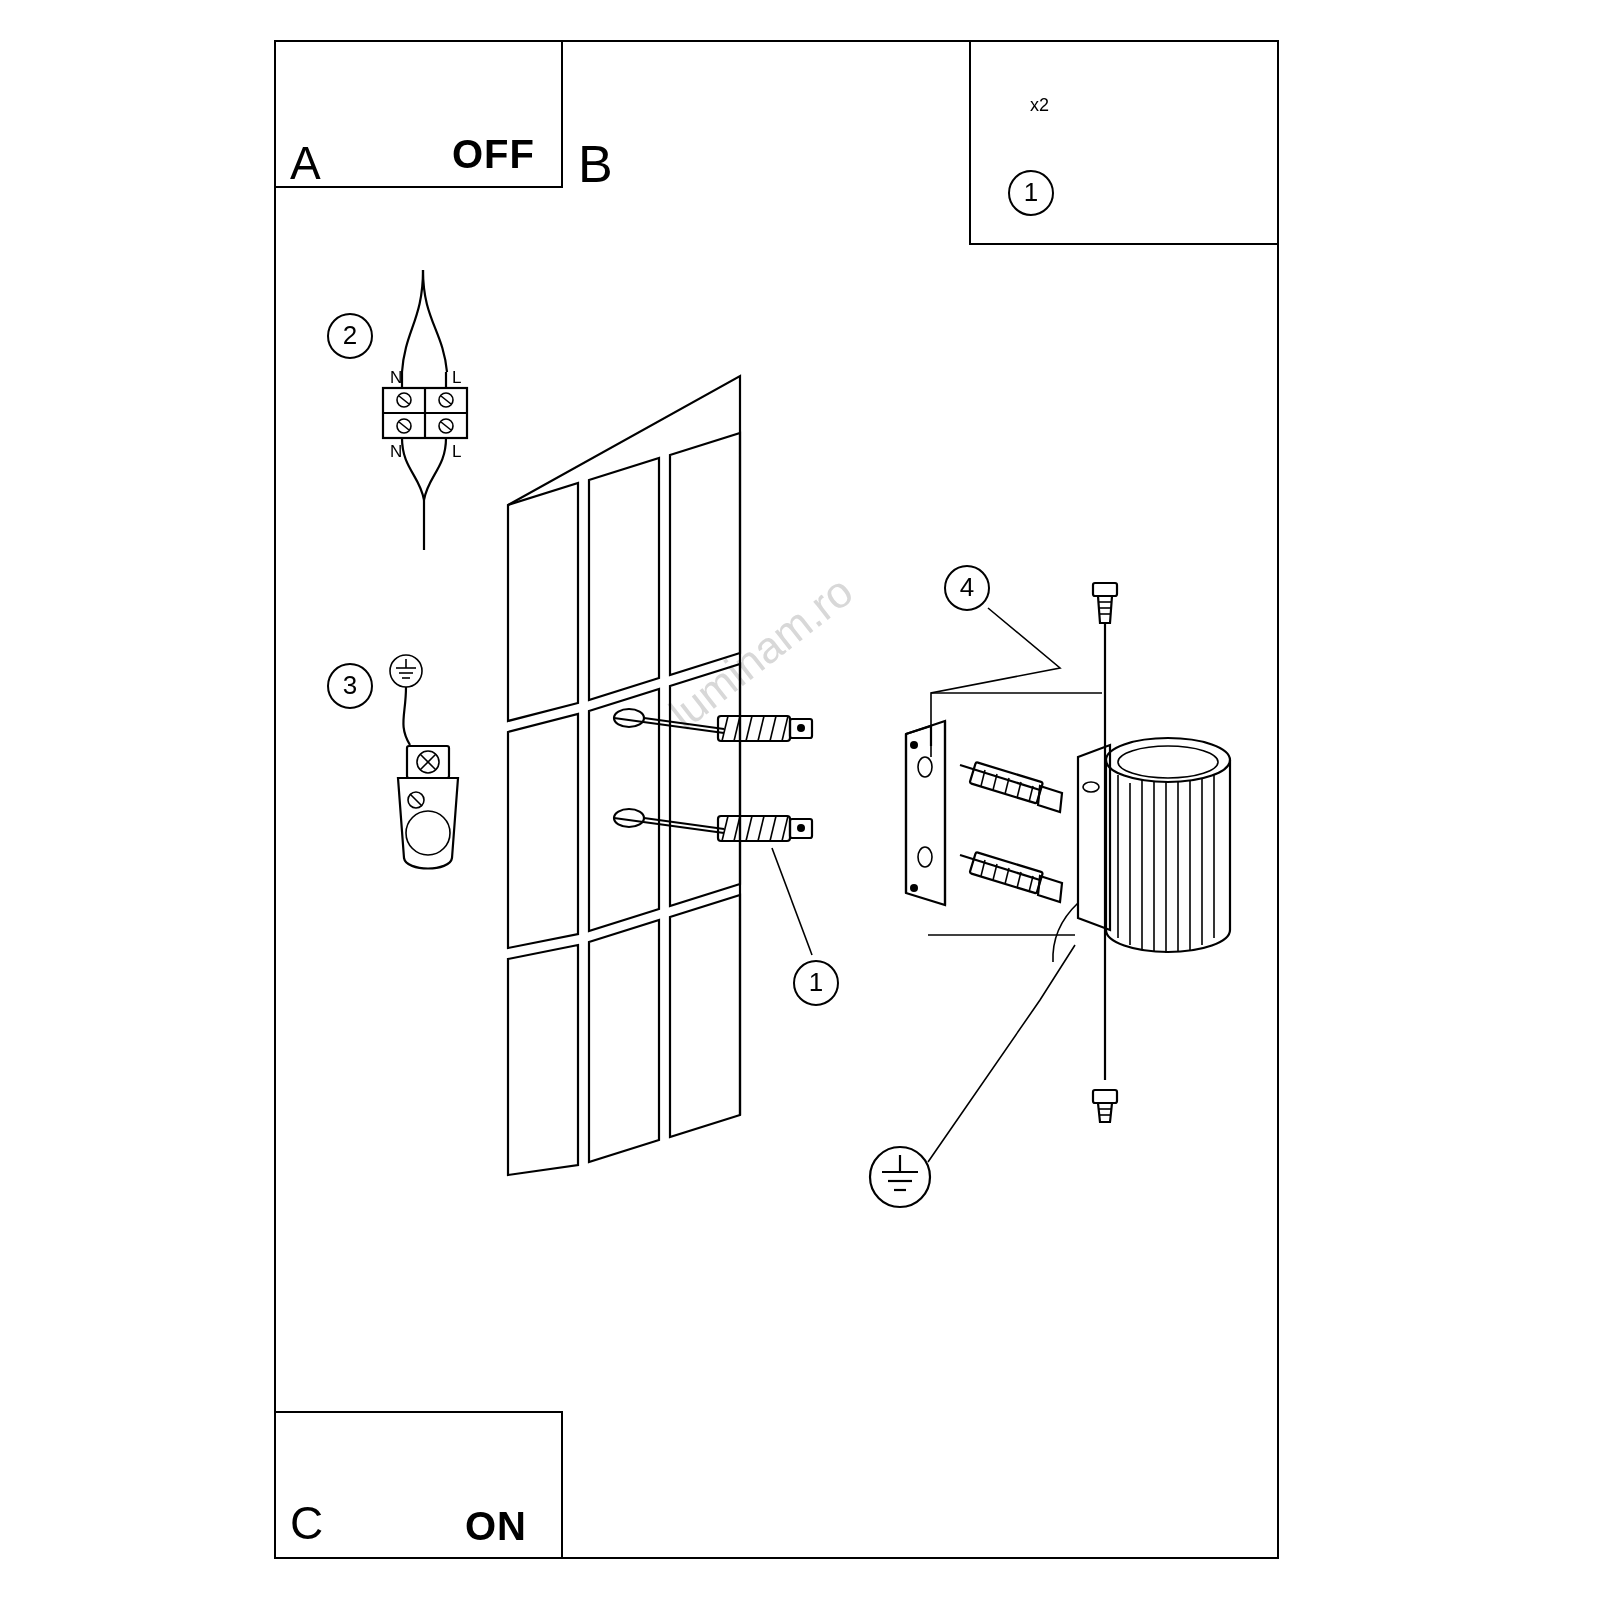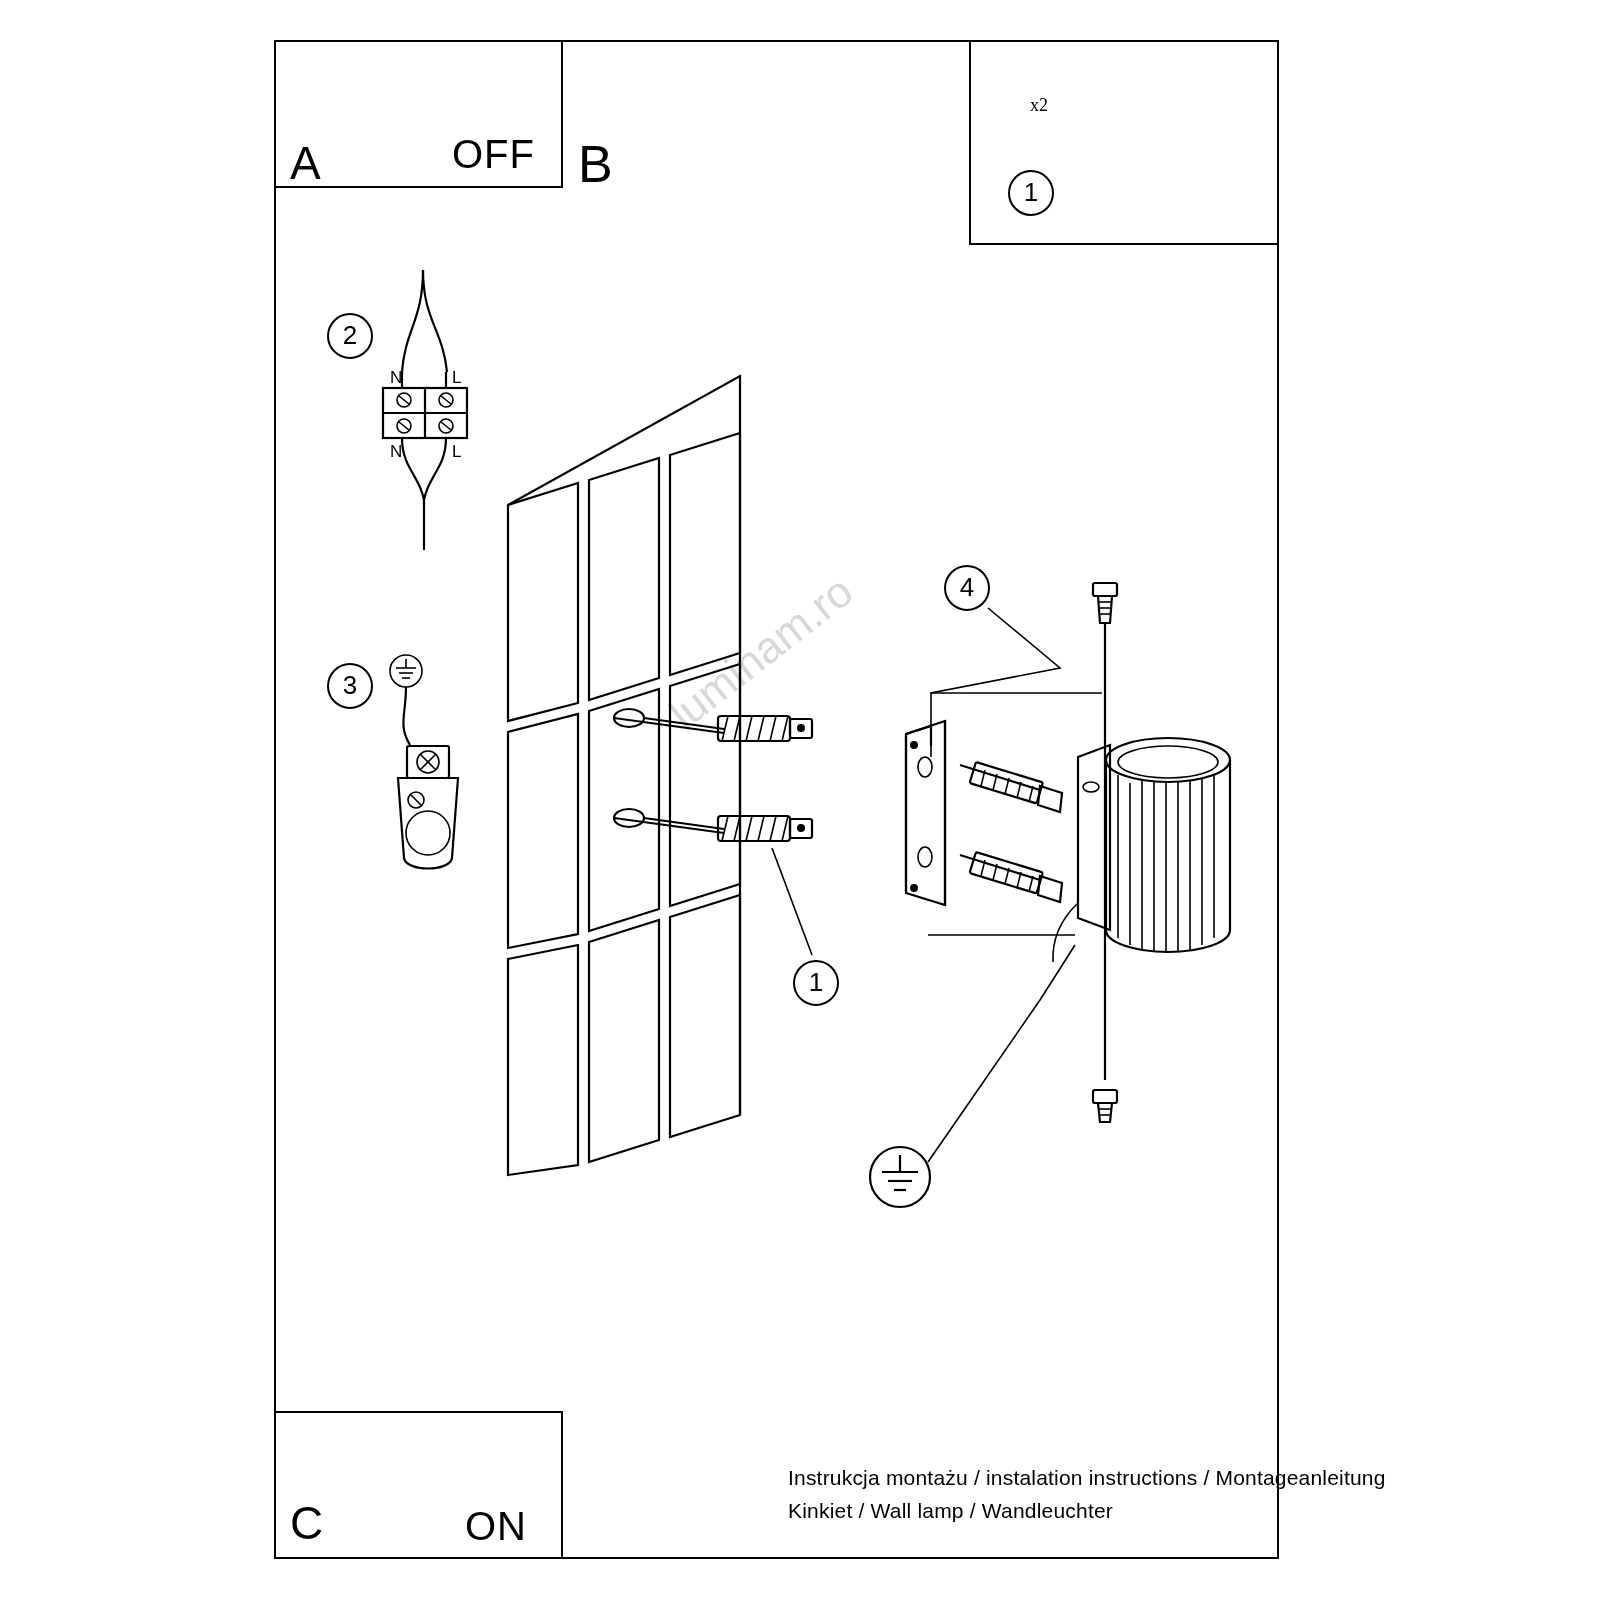--- a/index.html
+++ b/index.html
@@ -44,21 +44,21 @@
     font-family: "Liberation Sans", sans-serif;
     line-height: 1;
   }
   #letter-a { left: 290px; top: 140px; }
   #letter-b { left: 578px; top: 138px; font-size: 52px; }
   #letter-c { left: 290px; top: 1500px; }
 
   .word {
     position: absolute;
     font-size: 40px;
-    font-weight: normal;
+    font-weight: bold;
     letter-spacing: 1px;
   }
   #word-off { left: 452px; top: 132px; }
   #word-on  { left: 465px; top: 1504px; }
 
   .callout {
     position: absolute;
     width: 46px;
     height: 46px;
     border: 2.5px solid #000;
@@ -73,21 +73,20 @@
   #cal-2 { left: 327px; top: 313px; }
   #cal-3 { left: 327px; top: 663px; }
   #cal-4 { left: 944px; top: 565px; }
   #cal-1-mid { left: 793px; top: 960px; }
 
   .x2 {
     position: absolute;
     left: 1030px;
     top: 95px;
     font-size: 18px;
-    font-family: Liberation Serif, serif;
   }
 
   .footer {
     position: absolute;
     left: 788px;
     top: 1462px;
     font-size: 21px;
     line-height: 1.55;
     letter-spacing: .2px;
   }
@@ -405,18 +404,14 @@
   <div class="callout" id="cal-4">4</div>
   <div class="callout" id="cal-1-mid">1</div>
 
   <div class="x2">x2</div>
 
   <div style="position:absolute;left:390px;top:368px;font-size:17px">N</div>
   <div style="position:absolute;left:452px;top:368px;font-size:17px">L</div>
   <div style="position:absolute;left:390px;top:442px;font-size:17px">N</div>
   <div style="position:absolute;left:452px;top:442px;font-size:17px">L</div>
 
-  <div class="footer">
-    <div>Instrukcja montażu / instalation instructions / Montageanleitung</div>
-    <div>Kinkiet / Wall lamp / Wandleuchter</div>
-  </div>
 
 </div>
 
 </body></html>

